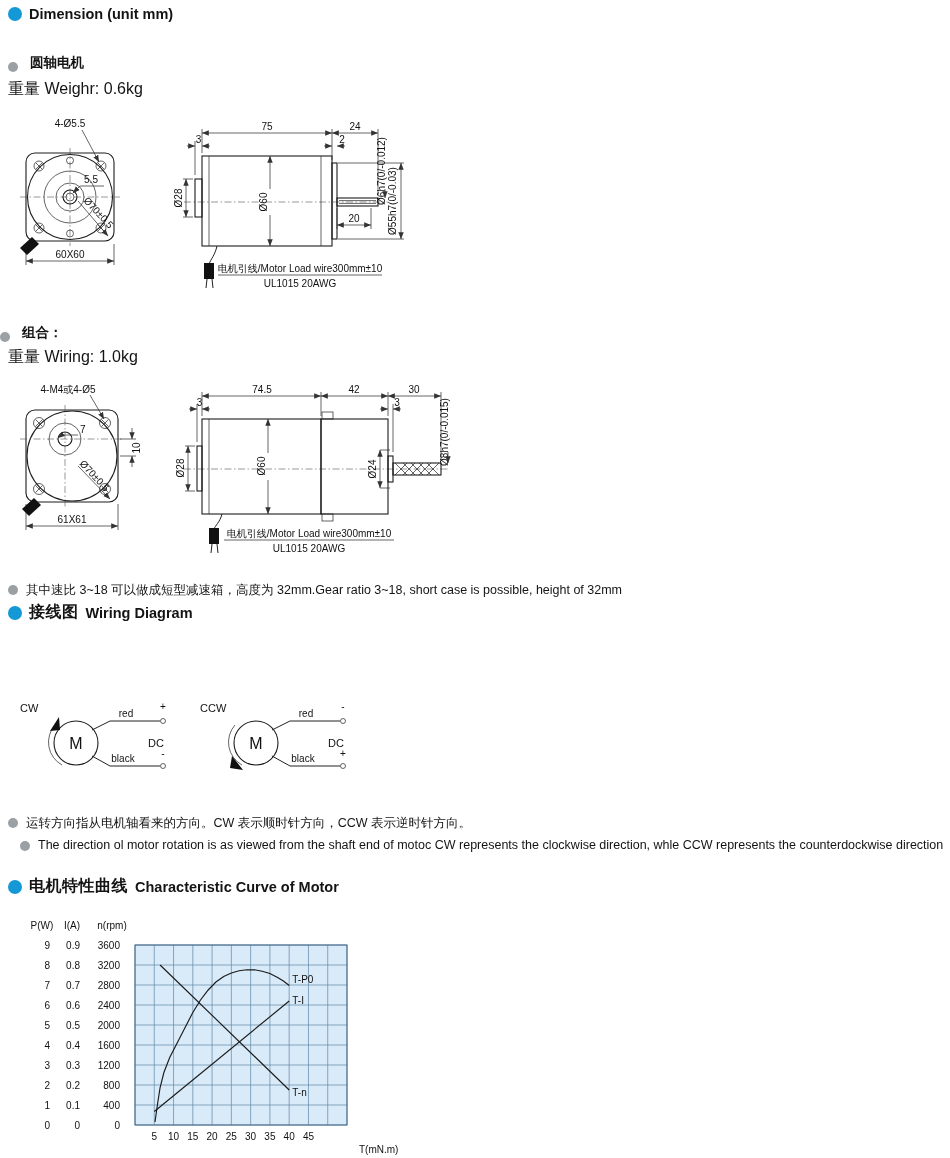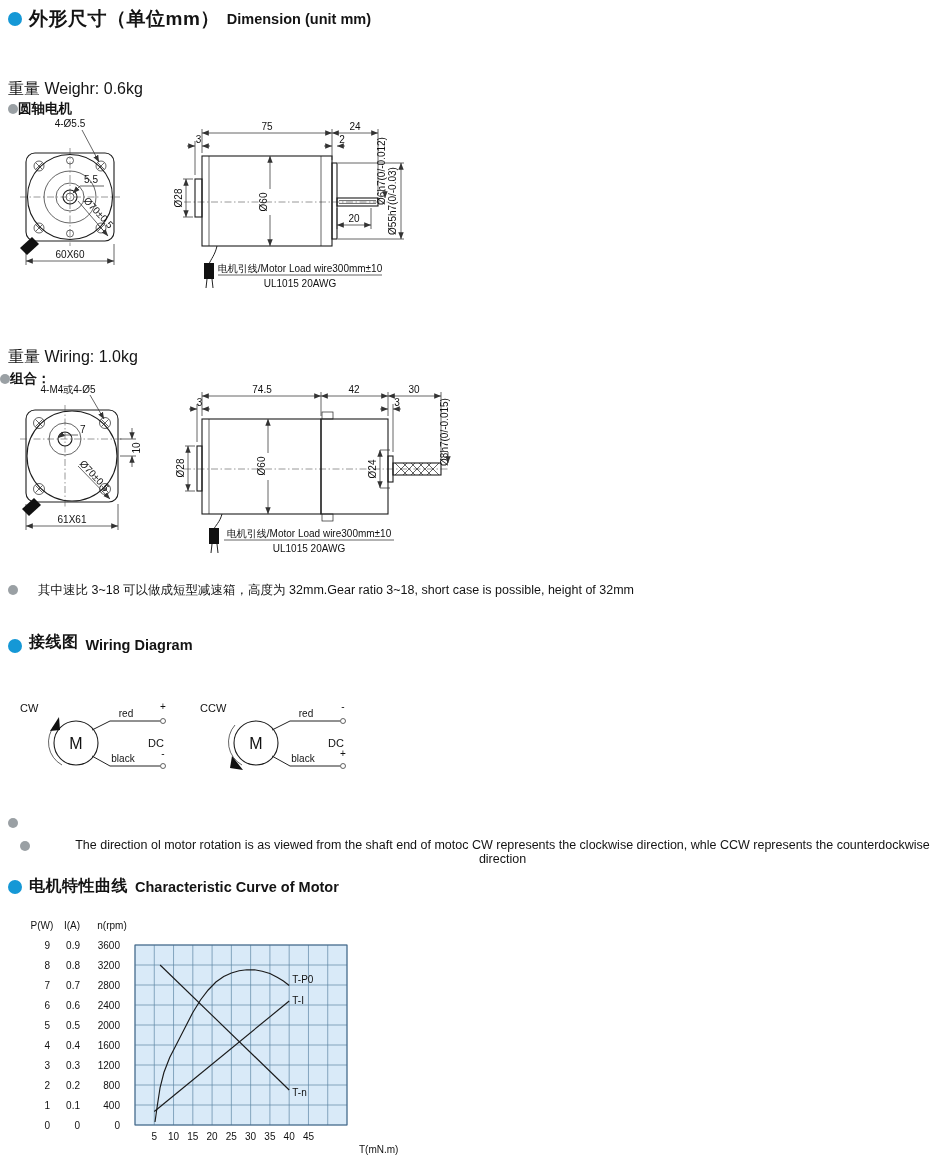--- a/index.html
+++ b/index.html
@@ -10,24 +10,24 @@
   }
   .abs{position:absolute;}
   .sec-title{display:flex;align-items:center;gap:7px;}
   .dot{border-radius:50%;flex:0 0 auto;}
   .dot.blue{width:14px;height:14px;background:#1598d6;}
   .dot.gray{width:10px;height:10px;background:#9aa0a4;}
   .t-zh-big{font-size:19px;font-weight:bold;letter-spacing:.5px;}
   .t-en-big{font-size:14.5px;font-weight:bold;}
   .t-zh-mid{font-size:16px;font-weight:bold;letter-spacing:.5px;}
   .t-en-mid{font-size:14.5px;font-weight:bold;}
-  .sub-title{display:flex;align-items:center;gap:0;font-size:13.5px;font-weight:bold;margin-top:46px;}
+  .sub-title{display:flex;align-items:flex-end;gap:12px;font-size:13.5px;font-weight:bold;}
   .sub-title .normal{font-weight:normal;font-size:13px;}
   .plain{font-size:16px;}
-  .note-row{display:flex;align-items:flex-start;gap:20px;font-size:12.5px;}
+  .note-row{display:flex;align-items:flex-start;gap:8px;font-size:12.5px;}
   .note-row .dot{margin-top:3px;}
   svg text{font-family:"Liberation Sans","DejaVu Sans",sans-serif;font-size:10px;fill:#111;}
   svg .outl{fill:none;stroke:#1c1c1c;stroke-width:1.1;}
   svg .thin{fill:none;stroke:#222;stroke-width:.7;}
   svg .dim{fill:none;stroke:#333;stroke-width:.75;}
   svg .cl{fill:none;stroke:#444;stroke-width:.55;stroke-dasharray:7 2.5 1.5 2.5;}
   svg .wire{fill:none;stroke:#222;stroke-width:1;}
 </style>
 </head>
 <body>
@@ -35,21 +35,20 @@
 <svg width="0" height="0" style="position:absolute" aria-hidden="true">
   <defs>
     <marker id="arw" markerWidth="7" markerHeight="7" refX="6.8" refY="3.5" orient="auto-start-reverse" markerUnits="userSpaceOnUse">
       <path d="M0,0.8 L7,3.5 L0,6.2 z" fill="#333"></path>
     </marker>
   </defs>
 </svg>
 
 <div class="abs sec-title" style="left:8px;top:6px;">
   <span class="dot blue"></span>
-  <span class="t-zh-big">外形尺寸（单位mm）</span>
   <span class="t-en-big">Dimension (unit mm)</span>
 </div>
 
 <div class="abs sub-title" style="left:8px;top:54px;">
   <span class="dot gray"></span>
   <span>圆轴电机</span>
 </div>
 <div class="abs plain" style="left:8px;top:79px;">重量 Weighr: 0.6kg</div>
 
 <svg class="abs" style="left:12px;top:115px;" width="420" height="185" viewBox="0 0 420 185">
@@ -265,21 +264,21 @@
     <text x="297" y="155" text-anchor="middle">电机引线/Motor Load wire300mm±10</text>
     <text x="297" y="170" text-anchor="middle">UL1015 20AWG</text>
   </g>
 </svg>
 
 <div class="abs note-row" style="left:8px;top:582px;width:920px;">
   <span class="dot gray"></span>
   <span>其中速比 3~18 可以做成短型减速箱，高度为 32mm.Gear ratio 3~18, short case is possible, height of 32mm</span>
 </div>
 
-<div class="abs sec-title" style="left:8px;top:632px;align-items:flex-end;">
+<div class="abs sec-title" style="left:8px;top:602px;">
   <span class="dot blue"></span>
   <span class="t-zh-mid">接线图</span>
   <span class="t-en-mid">Wiring Diagram</span>
 </div>
 
 <svg class="abs" style="left:10px;top:696px;" width="175" height="88" viewBox="0 0 175 88">
   <text x="10" y="16" style="font-size:11px;">CW</text>
   <circle class="outl" cx="66" cy="47" r="22" fill="#fff"></circle>
   <text x="66" y="53" text-anchor="middle" style="font-size:16px;">M</text>
   <path class="thin" d="M52,69 A26,26 0 0 1 45,29" fill="none"></path>
@@ -307,20 +306,21 @@
   <text x="153" y="14" text-anchor="middle">-</text>
   <path class="wire" d="M82,60 L100,70 L150,70"></path>
   <text x="113" y="66" text-anchor="middle">black</text>
   <circle class="thin" cx="153" cy="70" r="2.5" fill="#fff"></circle>
   <text x="153" y="61" text-anchor="middle">+</text>
   <text x="138" y="51" style="font-size:11px;">DC</text>
 </svg>
 
 <div class="abs note-row" style="left:8px;top:815px;width:930px;">
   <span class="dot gray"></span>
+  <span>运转方向指从电机轴看来的方向。CW 表示顺时针方向，CCW 表示逆时针方向。</span>
 </div>
 <div class="abs note-row" style="left:20px;top:838px;width:935px;text-align:center;">
   <span class="dot gray"></span>
   <span>The direction ol motor rotation is as viewed from the shaft end of motoc CW represents the clockwise direction, whle CCW represents the counterdockwise direction</span>
 </div>
 
 <div class="abs sec-title" style="left:8px;top:876px;">
   <span class="dot blue"></span>
   <span class="t-zh-mid">电机特性曲线</span>
   <span class="t-en-mid">Characteristic Curve of Motor</span>

